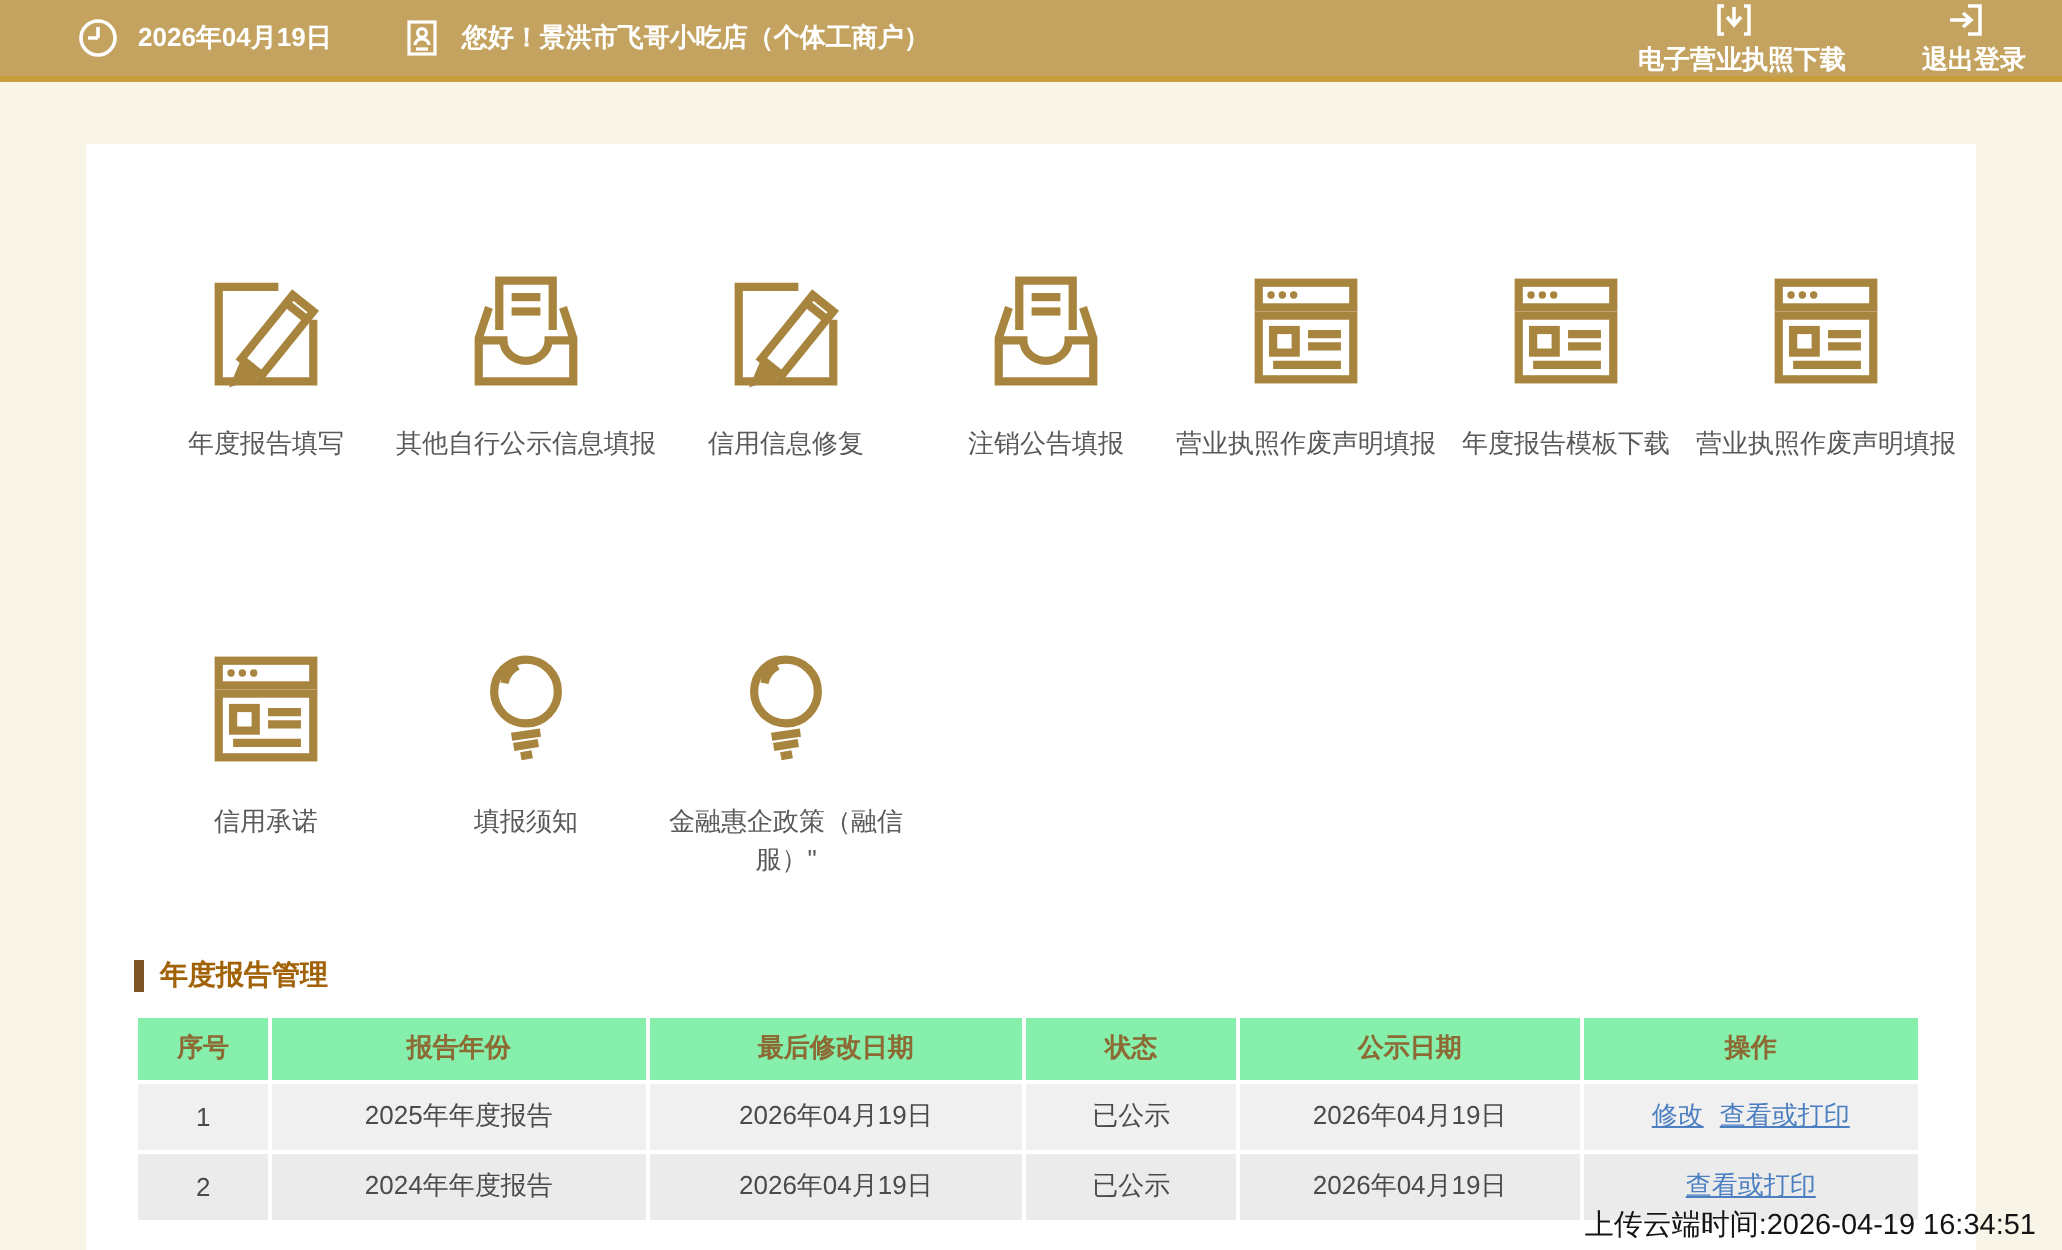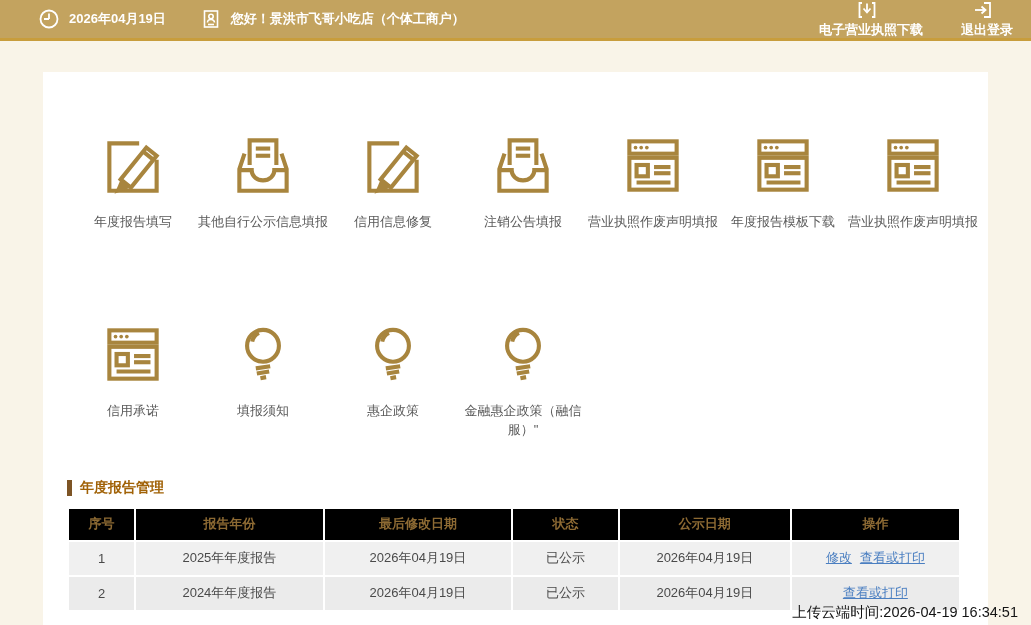--- a/index.html
+++ b/index.html
@@ -70,21 +70,21 @@
     margin-right:8px;
   }
   table.report {
     margin-top:10px;
     width:100%;
     border-collapse:separate;
     border-spacing:2px;
     table-layout:fixed;
   }
   table.report th {
-    background:#000000;
+    background:#86efac;
     color:#8d6a33;
     font-size:13px;
     font-weight:bold;
     height:31px;
     text-align:center;
   }
   table.report td {
     font-size:13px;
     color:#4a4a4a;
     height:33px;
@@ -253,26 +253,20 @@
       <svg class="mi">
           <use href="#i-window"></use>
         </svg>
       <div class="menu-label">信用承诺</div>
     </div>
     <div class="menu-cell">
       <svg class="mi">
           <use href="#i-bulb"></use>
         </svg>
       <div class="menu-label">填报须知</div>
-    </div>
-    <div class="menu-cell">
-      <svg class="mi">
-          <use href="#i-bulb"></use>
-        </svg>
-      <div class="menu-label">惠企政策</div>
     </div>
     <div class="menu-cell">
       <svg class="mi">
           <use href="#i-bulb"></use>
         </svg>
       <div class="menu-label">金融惠企政策（融信服）"</div>
     </div>
   </div>
 
   <div class="section">

